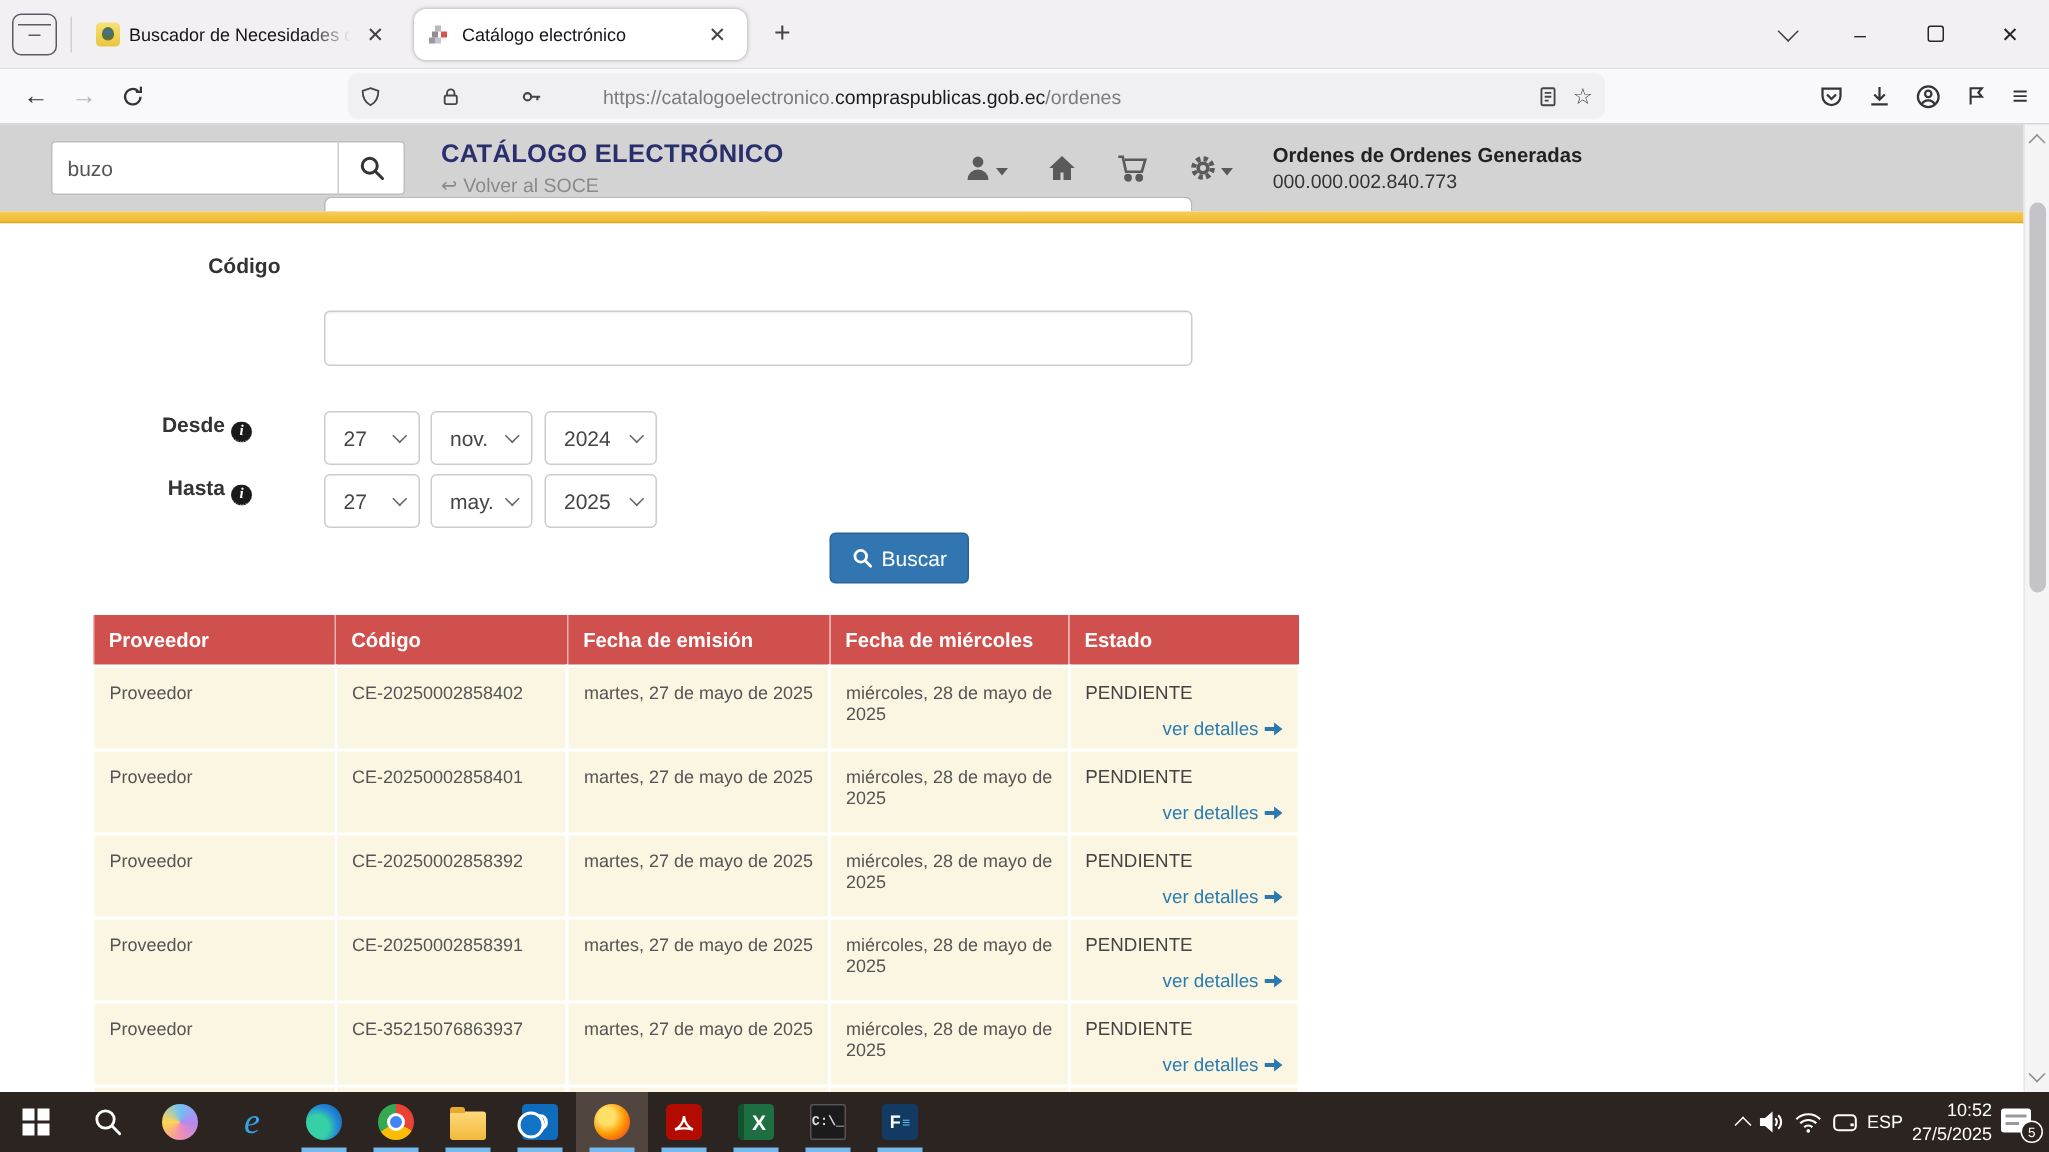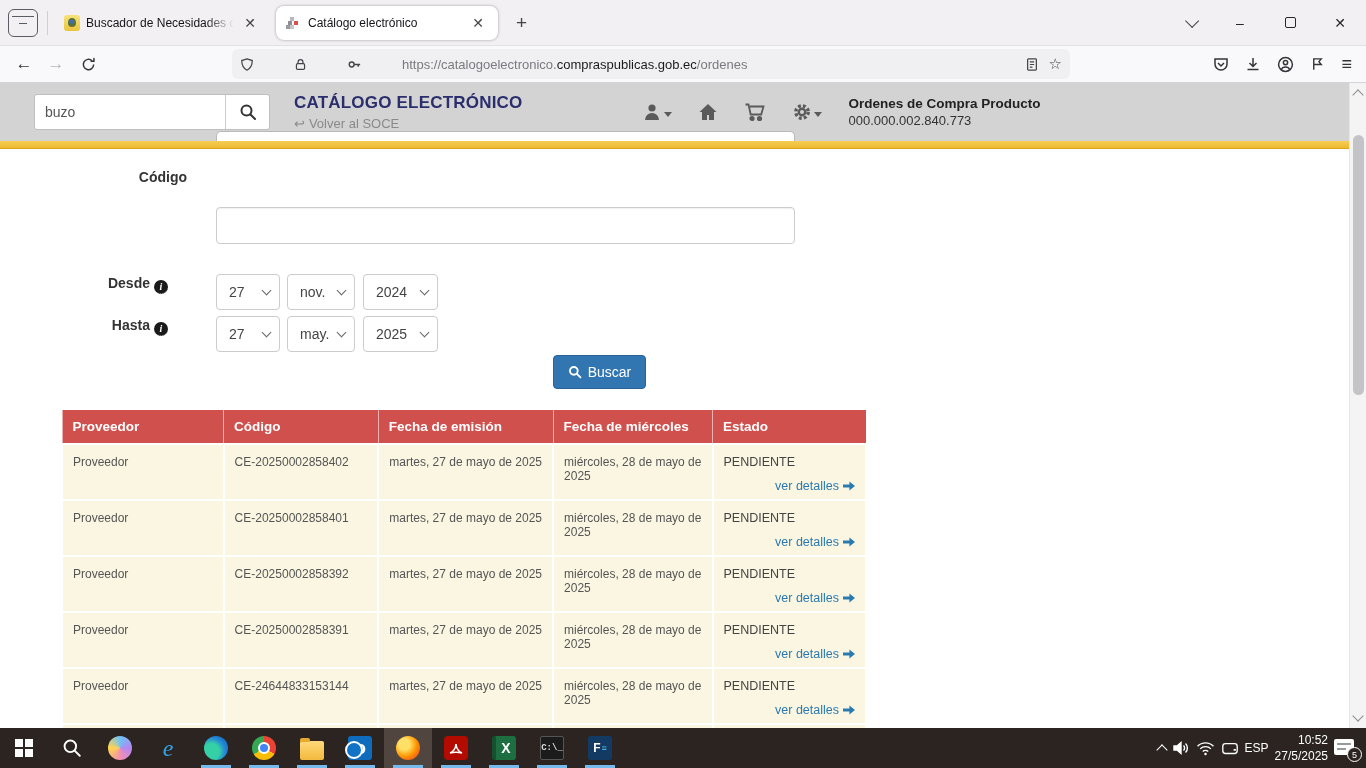--- a/index.html
+++ b/index.html
@@ -258,21 +258,21 @@
       <svg width="20" height="20" viewBox="0 0 20 20" fill="none">
           <circle cx="10" cy="10" r="6.2" stroke="#5a5a5a" stroke-width="3.4" stroke-dasharray="2.8 2.1"></circle>
           <circle cx="10" cy="10" r="4.4" fill="#5a5a5a"></circle>
           <circle cx="10" cy="10" r="2" fill="#d3d3d3"></circle>
         </svg>
       <span class="caret-dn"></span>
     </div>
   </div>
 
   <div class="orders-block">
-    <div class="orders-l1">Ordenes de Compra Producto</div>
+    <div class="orders-l1">Ordenes de Ordenes Generadas</div>
     <div class="orders-l2">000.000.002.840.773</div>
   </div>
 </div>
 
 <div class="abs peekbox"></div>
 <div class="abs yellowbar"></div>
 
 <div class="abs content">
 
   <div class="flabel" style="top:20px">Código</div>
@@ -392,21 +392,21 @@
           <span class="verlink">
               <span>ver detalles</span>
               <svg width="12" height="10" viewBox="0 0 12 10" fill="#2a7ab0">
                 <path d="M0 3.6h6.4V.6L12 5 6.4 9.4V6.4H0z"></path>
               </svg>
             </span>
           </td>
       </tr>
       <tr>
         <td>Proveedor</td>
-        <td>CE-24644833153144</td>
+        <td>CE-35215076863937</td>
         <td style="white-space:nowrap">martes, 27 de mayo de 2025</td>
         <td>miércoles, 28 de mayo de 2025</td>
         <td class="estado-cell">
             <span class="st">PENDIENTE</span>
           <span class="verlink">
               <span>ver detalles</span>
               <svg width="12" height="10" viewBox="0 0 12 10" fill="#2a7ab0">
                 <path d="M0 3.6h6.4V.6L12 5 6.4 9.4V6.4H0z"></path>
               </svg>
             </span>

